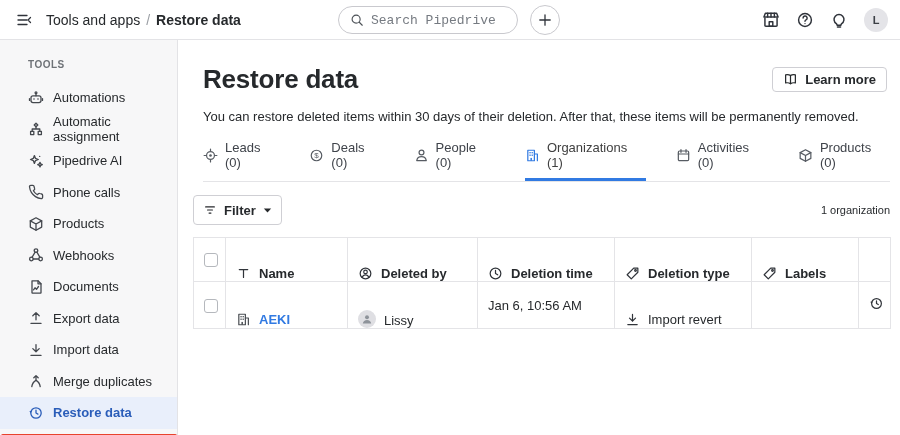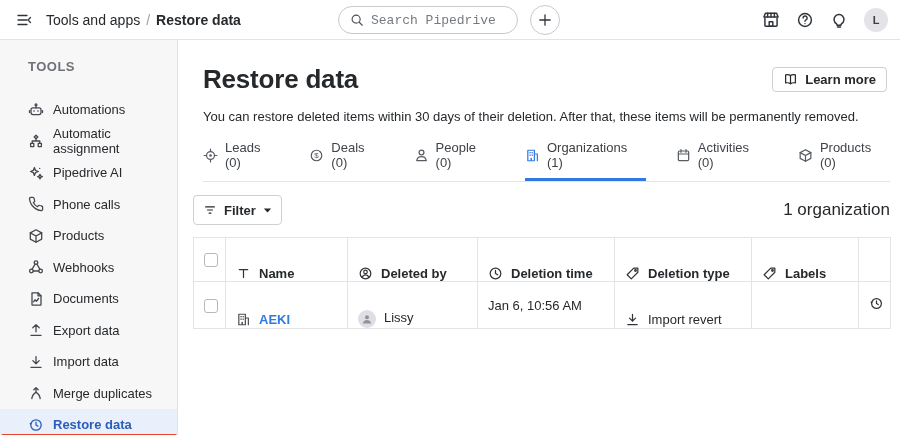--- a/index.html
+++ b/index.html
@@ -35,21 +35,21 @@
   .avatar { width:24px; height:24px; border-radius:50%; background:#e4e4e8; cursor:pointer;
             display:flex; align-items:center; justify-content:center;
             font-size:11px; font-weight:700; color:#3c4046; }
 
   
   .cols { flex:1; display:flex; min-height:0; }
 
   
   .sidebar { width:178px; flex:none; background:#f7f7f8; border-right:1px solid #e3e3e6;
              position:relative; }
-  .section-label { margin:19px 0 20px 28px; font-size:13px; font-weight:700;
+  .section-label { margin:19px 0 12px 28px; font-size:10px; font-weight:700;
                    letter-spacing:.5px; color:#6e7277; }
   .item { display:flex; align-items:center; gap:9px; height:31.5px; padding-left:28px;
           font-size:13px; color:#26292c; cursor:pointer; }
   .item .ic { color:#44484e; }
   .item.active { background:#e9effb; color:#2a5db9; font-weight:700; }
   .item.active .ic { color:#2a5db9; }
   .annotation-box { position:absolute; left:1px; top:394px; width:176px; height:35px;
                     border:3px solid #e8432c; border-radius:2px; pointer-events:none; z-index:5; }
 
   
@@ -69,28 +69,28 @@
   .tab .ic { width:15px; height:15px; color:#575c63; }
   .tab.active { color:#404040; font-weight:500; border-bottom-color:#317ae2; }
   .tab.active .ic { color:#317ae2; }
 
   .filter-row { display:flex; justify-content:space-between; align-items:center; margin-top:13px; }
   .filterbtn { display:flex; align-items:center; gap:7px; height:26px; padding:14px 9px;
                border:1px solid #cfcfd4; border-radius:4px; background:#fff; cursor:pointer;
                font-size:13px; font-weight:700; color:#26292c; font-family:inherit; }
   .filterbtn .ic { width:14px; height:14px; }
   .caret { width:9px; height:5px; display:block; }
-  .count { font-size:17px; }
+  .count { font-size:11px; }
 
   table.tbl { width:100%; border-collapse:collapse; table-layout:fixed; margin-top:12px;
               font-size:13px; }
   .tbl th,.tbl td { border:1px solid #e4e4e7; height:30px; padding:0 10px;
                     text-align:left; vertical-align:middle; overflow:hidden; white-space:nowrap; }
   .tbl th { font-weight:700; }
-  .cellflex { display:flex; align-items:flex-start; gap:8px;margin-top:28px; }
+  .cellflex { display:flex; align-items:flex-end; gap:8px;margin-top:28px; }
   .tbl .ic { width:15px; height:15px; color:#30343a; }
   .checkcell { padding:0; text-align:center; }
   .checkbox { display:inline-block; width:14px; height:14px; border:1px solid #b5b8bd;
               border-radius:3px; background:#fff; vertical-align:middle; cursor:pointer; }
   .link { color:#317ae2; font-weight:700; text-decoration:none; cursor:pointer; }
   .avatar-sm { width:18px; height:18px; border-radius:50%; background:#dfdfe3; flex:none;
                display:inline-flex; align-items:center; justify-content:center; overflow:hidden; }
   .avatar-sm svg { width:12px; height:12px; fill:#8e939a; stroke:none; display:block; }
   .actioncell { padding:0; text-align:center; }
   .actionbtn { display:inline-flex; align-items:center; justify-content:center; cursor:pointer;

